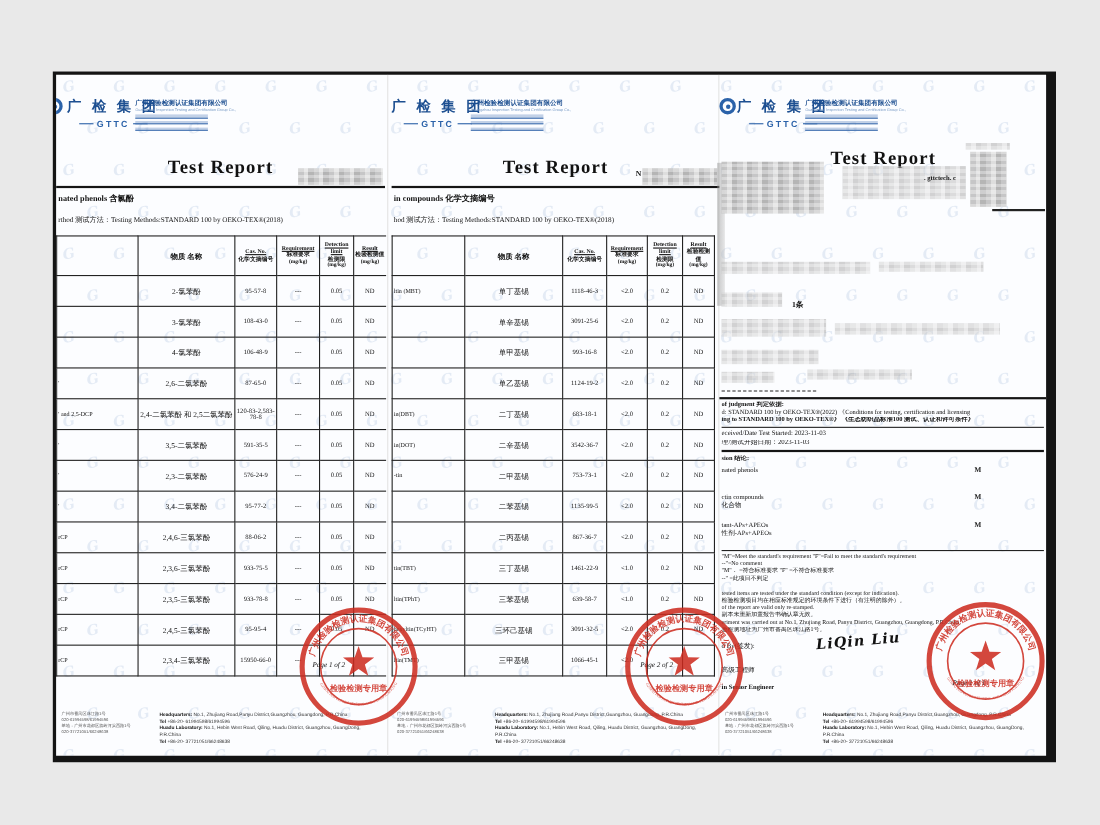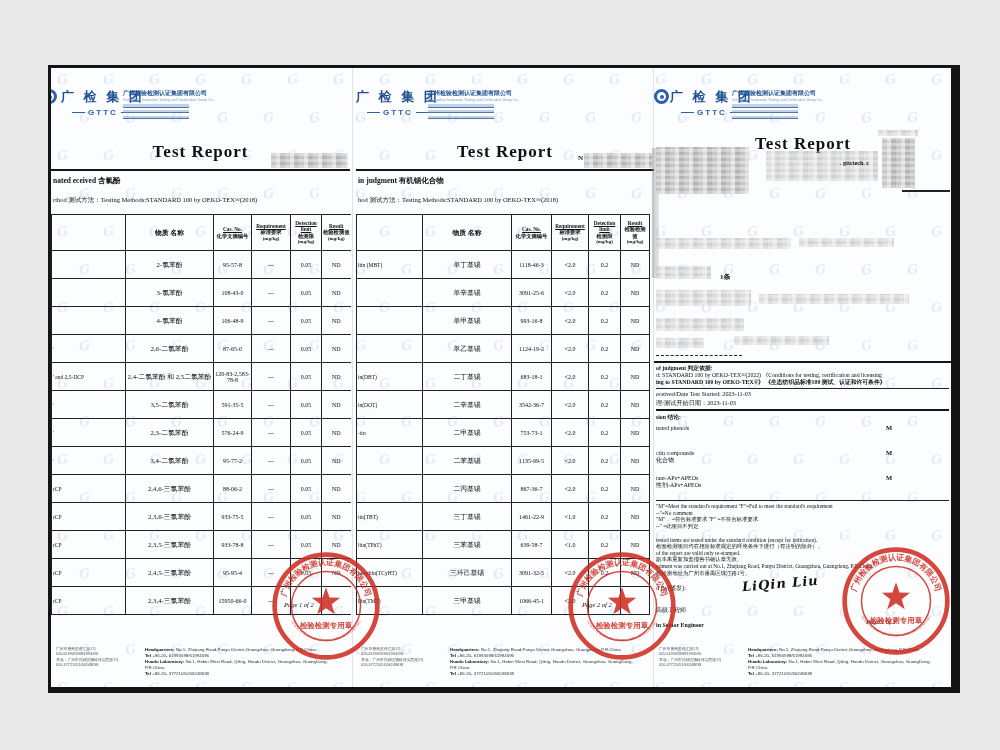--- a/index.html
+++ b/index.html
@@ -432,21 +432,21 @@
         <div class="co-name">广州检验检测认证集团有限公司</div>
         <div class="co-en">Guangzhou Inspection Testing and Certification Group Co., Ltd</div>
         <div class="co-cert"></div>
         <div class="co-cert"></div>
         <div class="co-cert"></div>
       </div>
     </div>
     <div class="title">Test Report</div>
     <div class="redact" style="top:85px;left:220px;width:77px;height:15px"></div>
     <div class="rule" style="top:101px"></div>
-    <div class="section">nated eceived 含氯酚</div>
+    <div class="section">nated phenols 含氯酚</div>
     <div class="method">rthod 测试方法：Testing Methods:STANDARD 100 by OEKO-TEX®(2018)</div>
     <table class="rpt cut-right" style="width:299px">
       <colgroup>
           <col style="width:74px">
           <col style="width:88px">
           <col style="width:38px">
           <col style="width:39px">
           <col style="width:31px">
           <col style="width:29px">
         </colgroup>
@@ -639,21 +639,21 @@
         <div class="co-en">Guangzhou Inspection Testing and Certification Group Co., Ltd</div>
         <div class="co-cert"></div>
         <div class="co-cert"></div>
         <div class="co-cert"></div>
       </div>
     </div>
     <div class="title">Test Report</div>
     <div style="position:absolute;top:86px;left:222px;font-size:7px;font-weight:bold">N</div>
     <div class="redact" style="top:85px;left:228px;width:68px;height:15px"></div>
     <div class="rule" style="top:101px"></div>
-    <div class="section">in judgment 有机锡化合物</div>
+    <div class="section">in compounds 化学文摘编号</div>
     <div class="method">hod 测试方法：Testing Methods:STANDARD 100 by OEKO-TEX®(2018)</div>
     <table class="rpt" style="width:293px">
       <colgroup>
           <col style="width:66px">
           <col style="width:89px">
           <col style="width:40px">
           <col style="width:37px">
           <col style="width:32px">
           <col style="width:29px">
         </colgroup>

